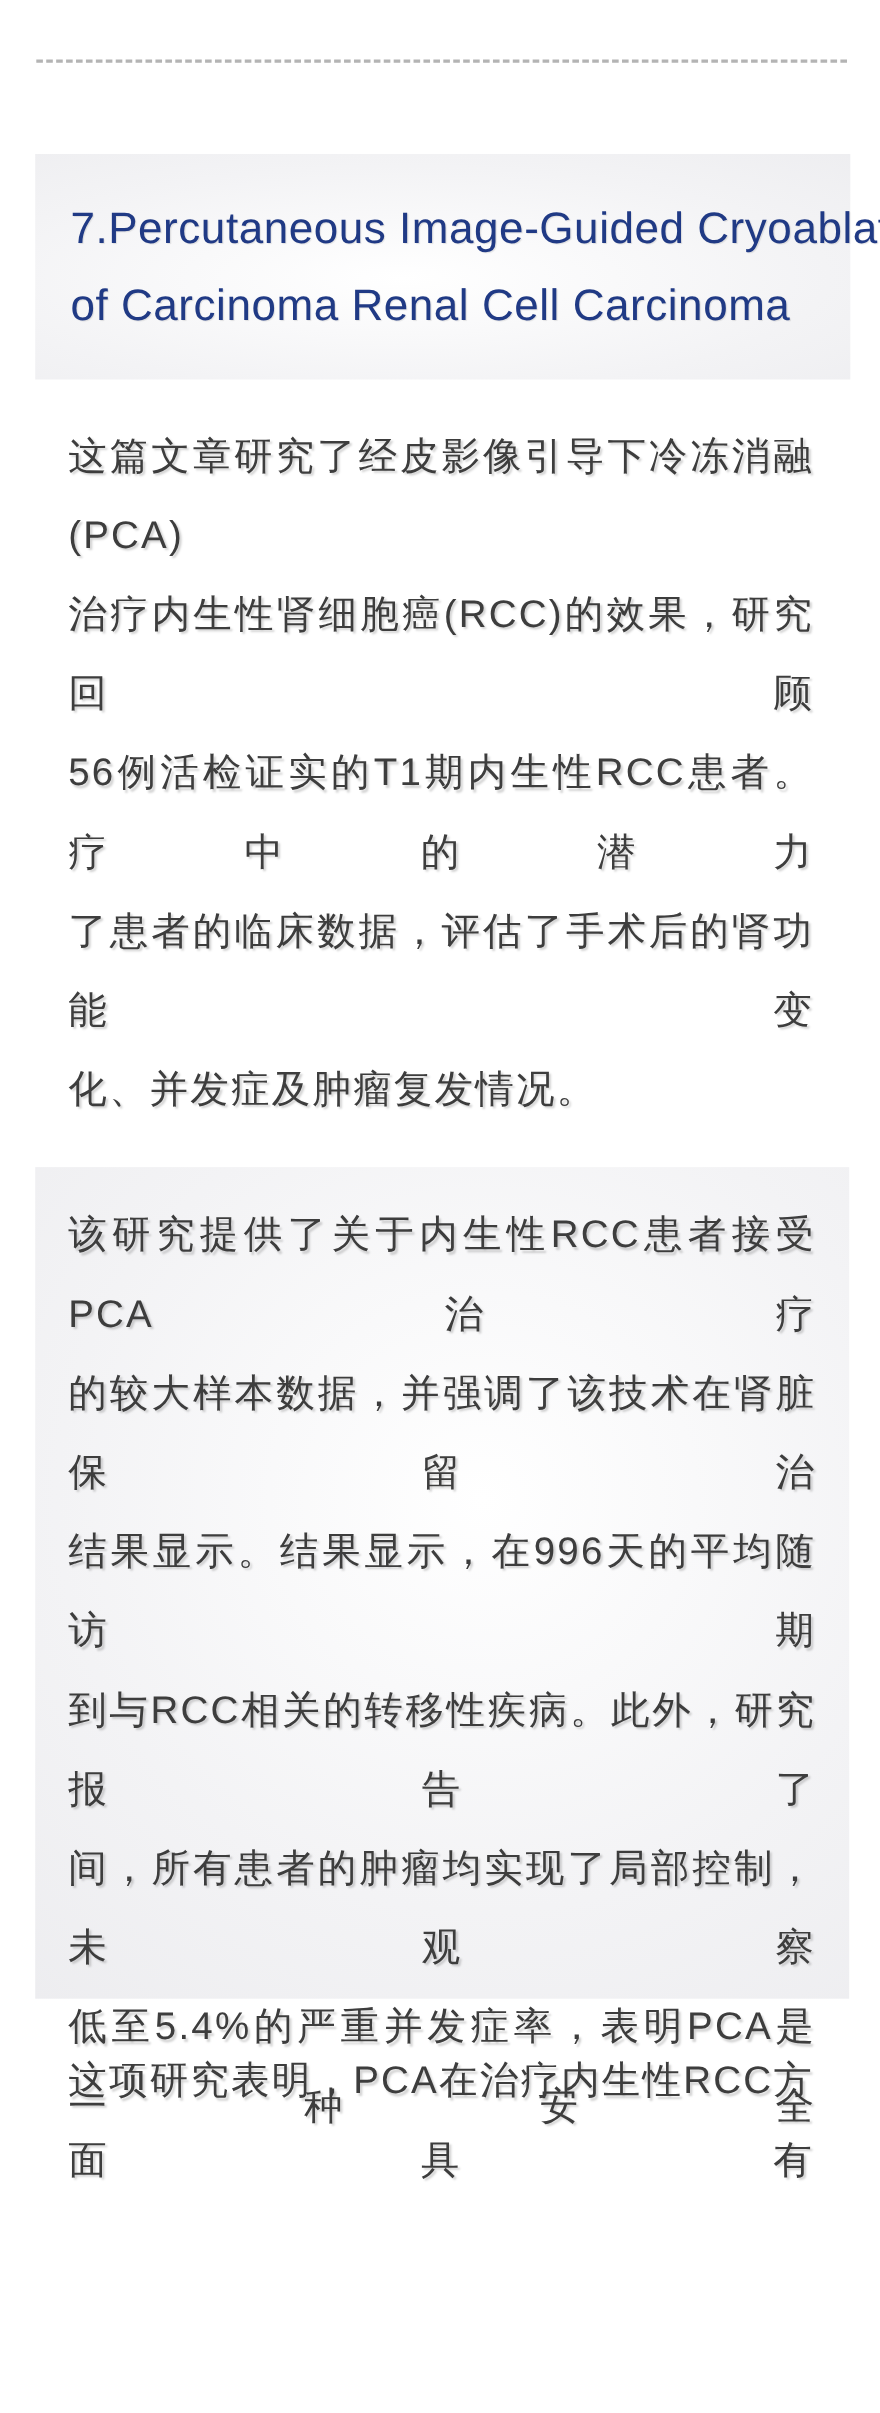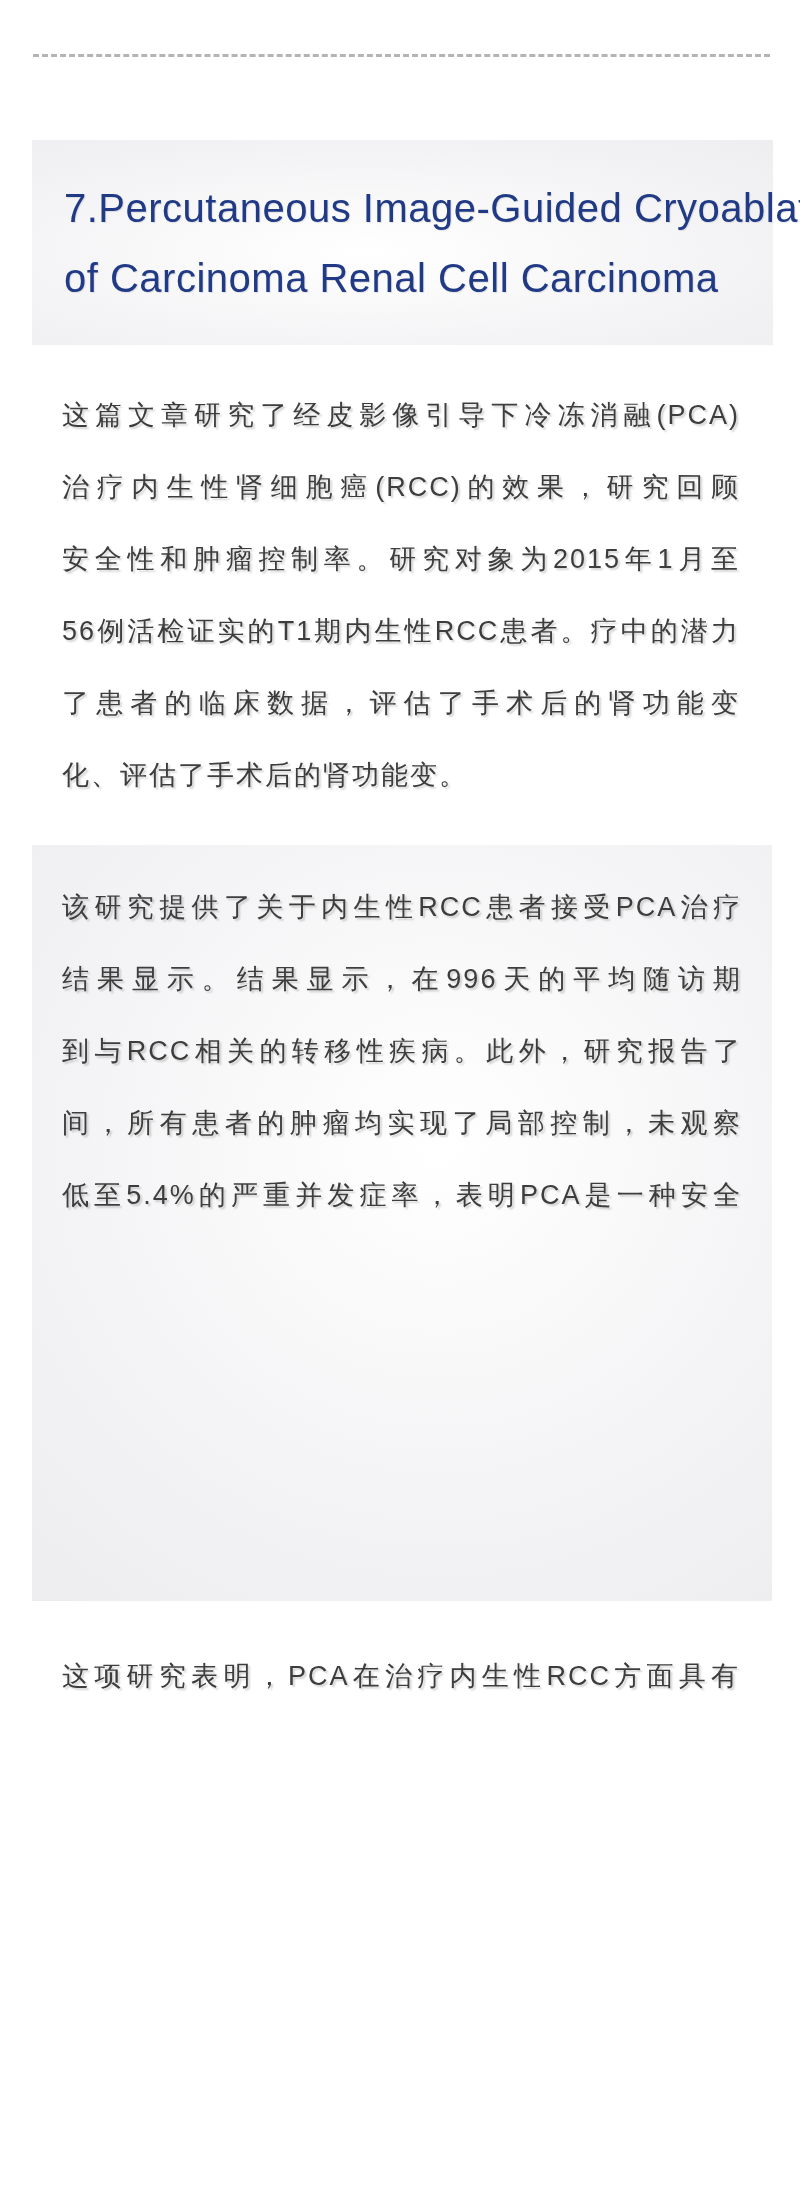--- a/index.html
+++ b/index.html
@@ -31,21 +31,21 @@
   .title-line {
     color: #203a85;
     font-size: 40px;
     line-height: 70px;
     letter-spacing: 0.5px;
     white-space: nowrap;
     text-shadow: 1px 1px 1px rgba(0,0,0,0.10);
   }
   .para {
     color: #3d3d3d;
-    font-size: 27px;
+    font-size: 35px;
     line-height: 72px;
     letter-spacing: 2px;
     text-shadow: 2px 2px 2px rgba(0,0,0,0.18);
   }
   .para-plain-1 {
     margin: 34px 60px 0 62px;
   }
   .para-box {
     box-sizing: border-box;
     margin: 34px 28px 0 32px;
@@ -72,28 +72,28 @@
   <div class="dashed-divider"></div>
 
   <div class="title-box">
     <div class="title-line">7.Percutaneous Image-Guided Cryoablation</div>
     <div class="title-line">of Carcinoma Renal Cell Carcinoma</div>
   </div>
 
   <div class="para para-plain-1">
       <div class="line">这篇文章研究了经皮影像引导下冷冻消融(PCA)</div>
       <div class="line">治疗内生性肾细胞癌(RCC)的效果，研究回顾</div>
-      <div class="line">安全性和肿瘤控制率。研究对象为2015年1月至</div>
       <div class="line">56例活检证实的T1期内生性RCC患者。疗中的潜力</div>
       <div class="line">了患者的临床数据，评估了手术后的肾功能变</div>
-      <div class="line last">化、评估了手术后的肾功能变。</div>
+      <div class="line last">化、并发症及肿瘤复发情况。</div>
     </div>
 
   <div class="para para-box">
       <div class="line">该研究提供了关于内生性RCC患者接受PCA治疗</div>
+      <div class="line">的较大样本数据，并强调了该技术在肾脏保留治</div>
       <div class="line">结果显示。结果显示，在996天的平均随访期</div>
       <div class="line">到与RCC相关的转移性疾病。此外，研究报告了</div>
       <div class="line">间，所有患者的肿瘤均实现了局部控制，未观察</div>
       <div class="line">低至5.4%的严重并发症率，表明PCA是一种安全</div>
     </div>
 
   <div class="para para-plain-2">
       <div class="line">这项研究表明，PCA在治疗内生性RCC方面具有</div>
     </div>
 

